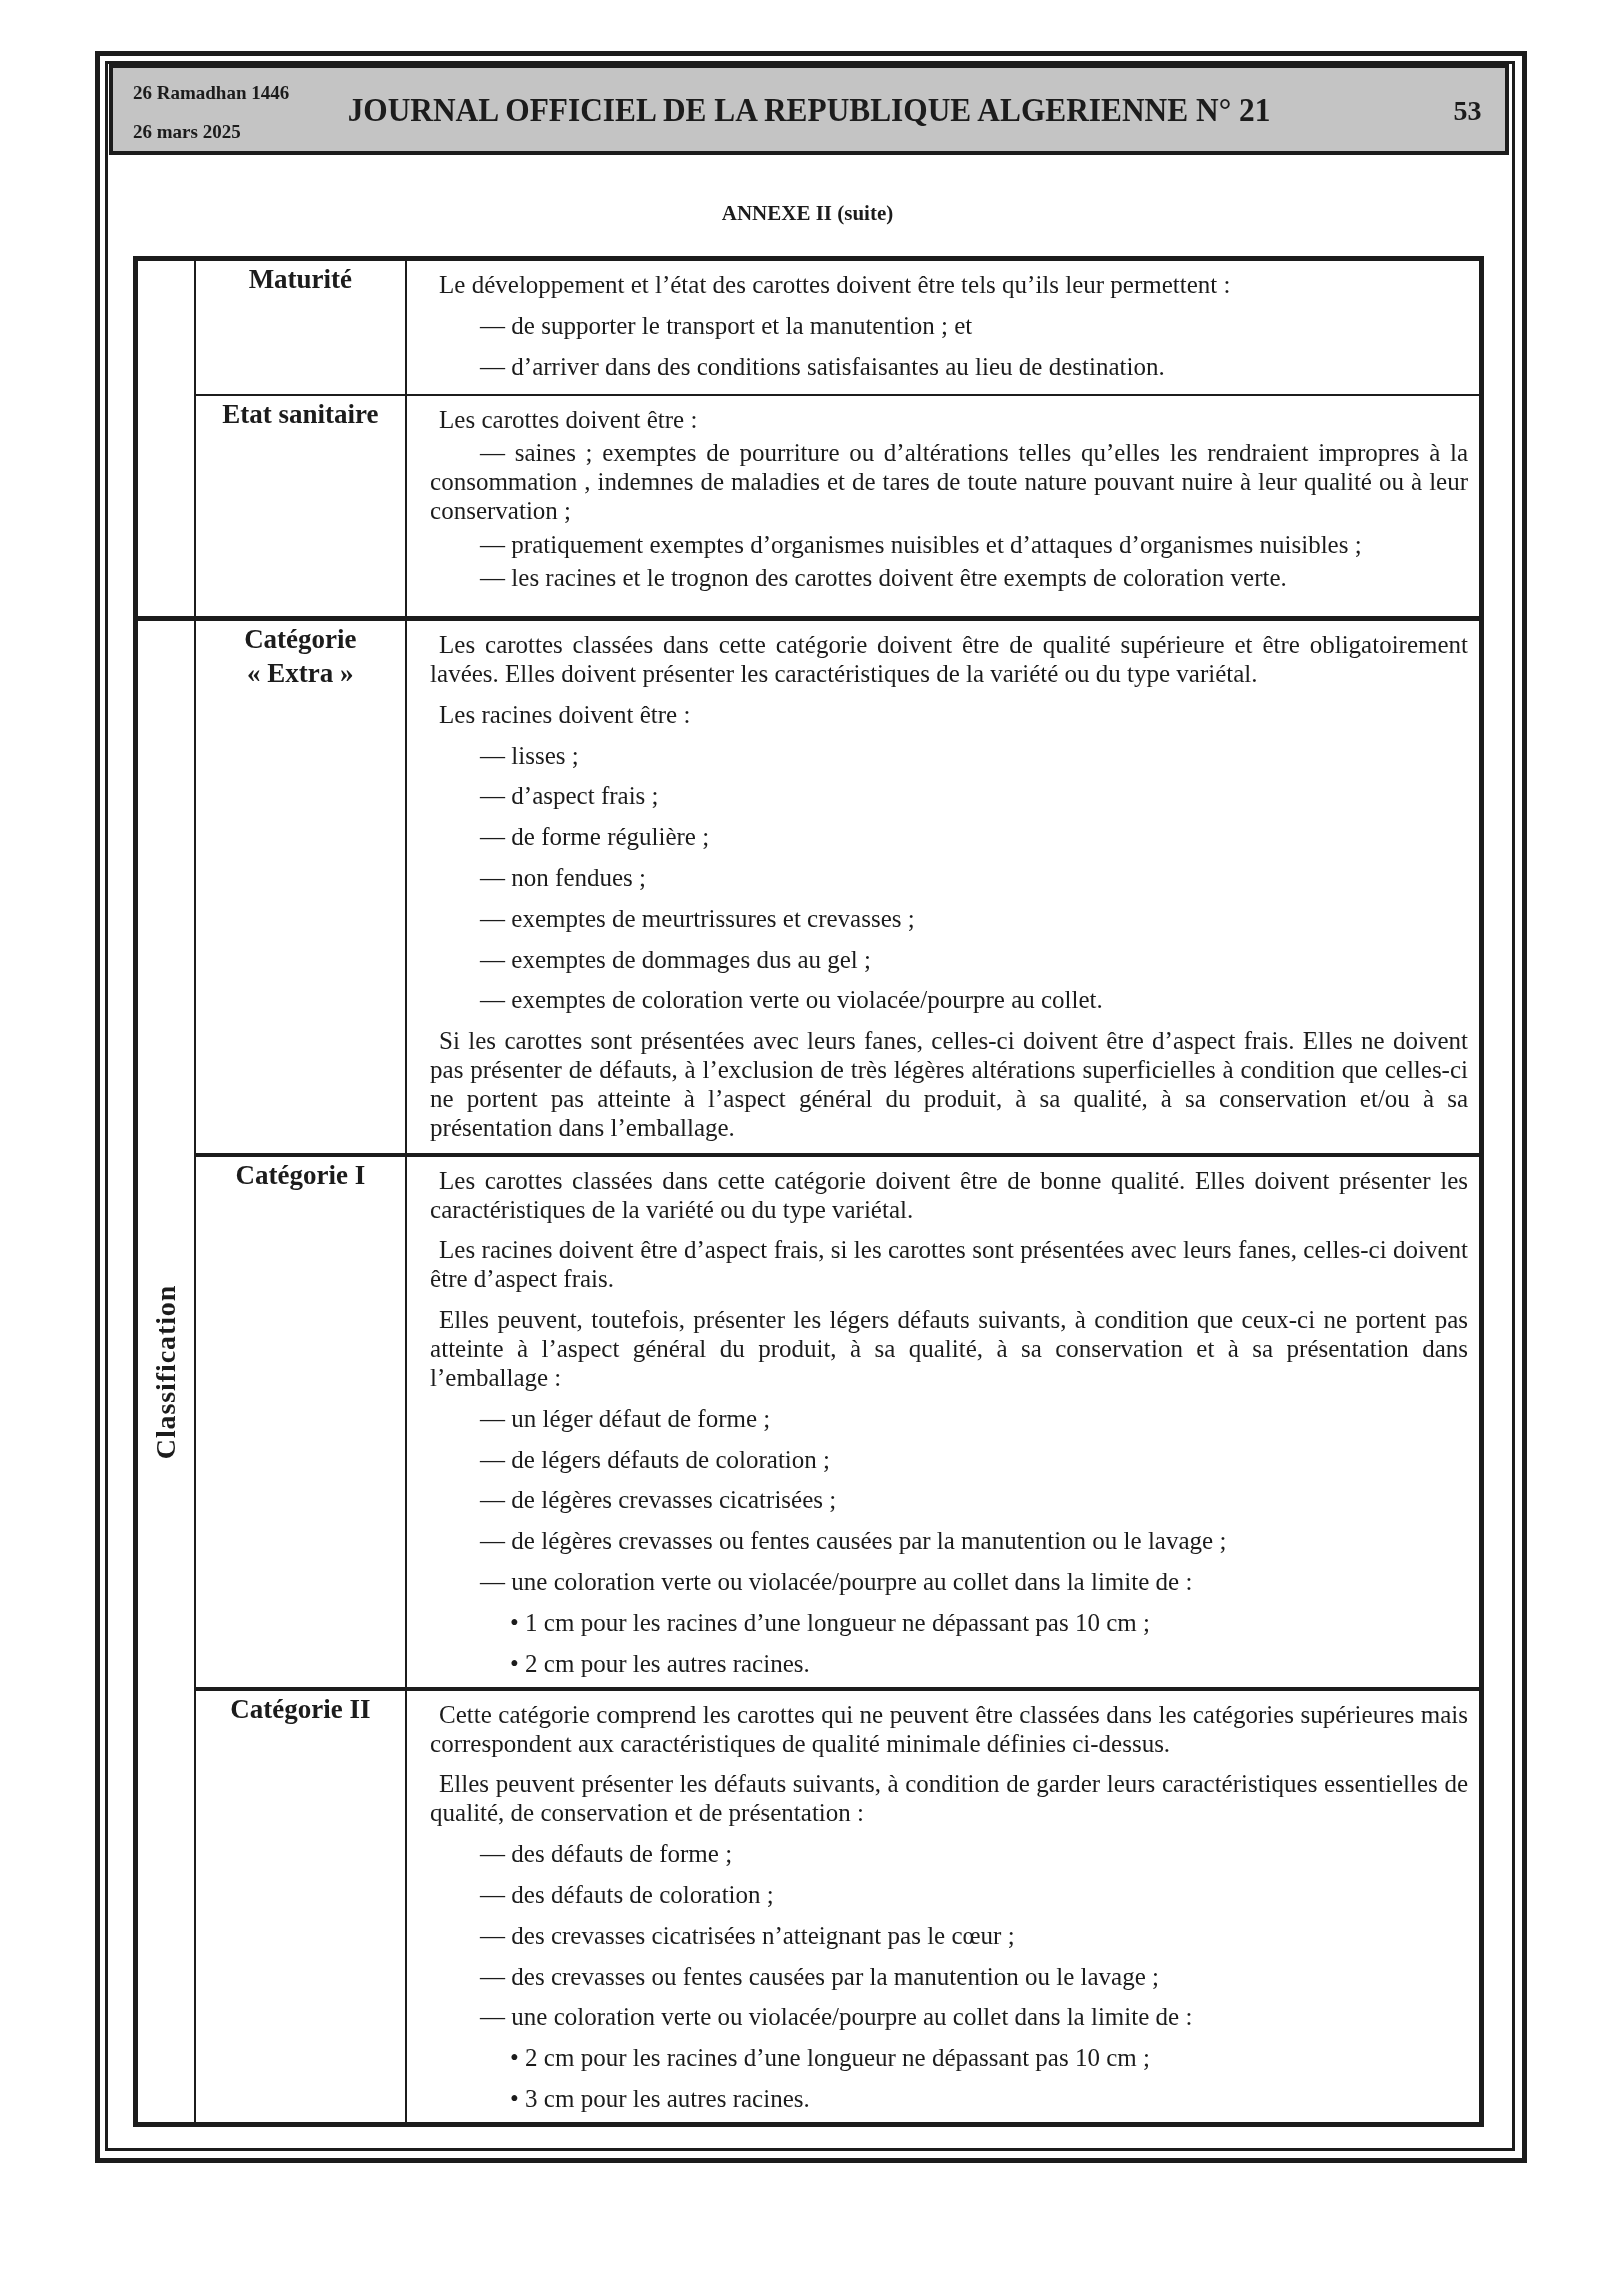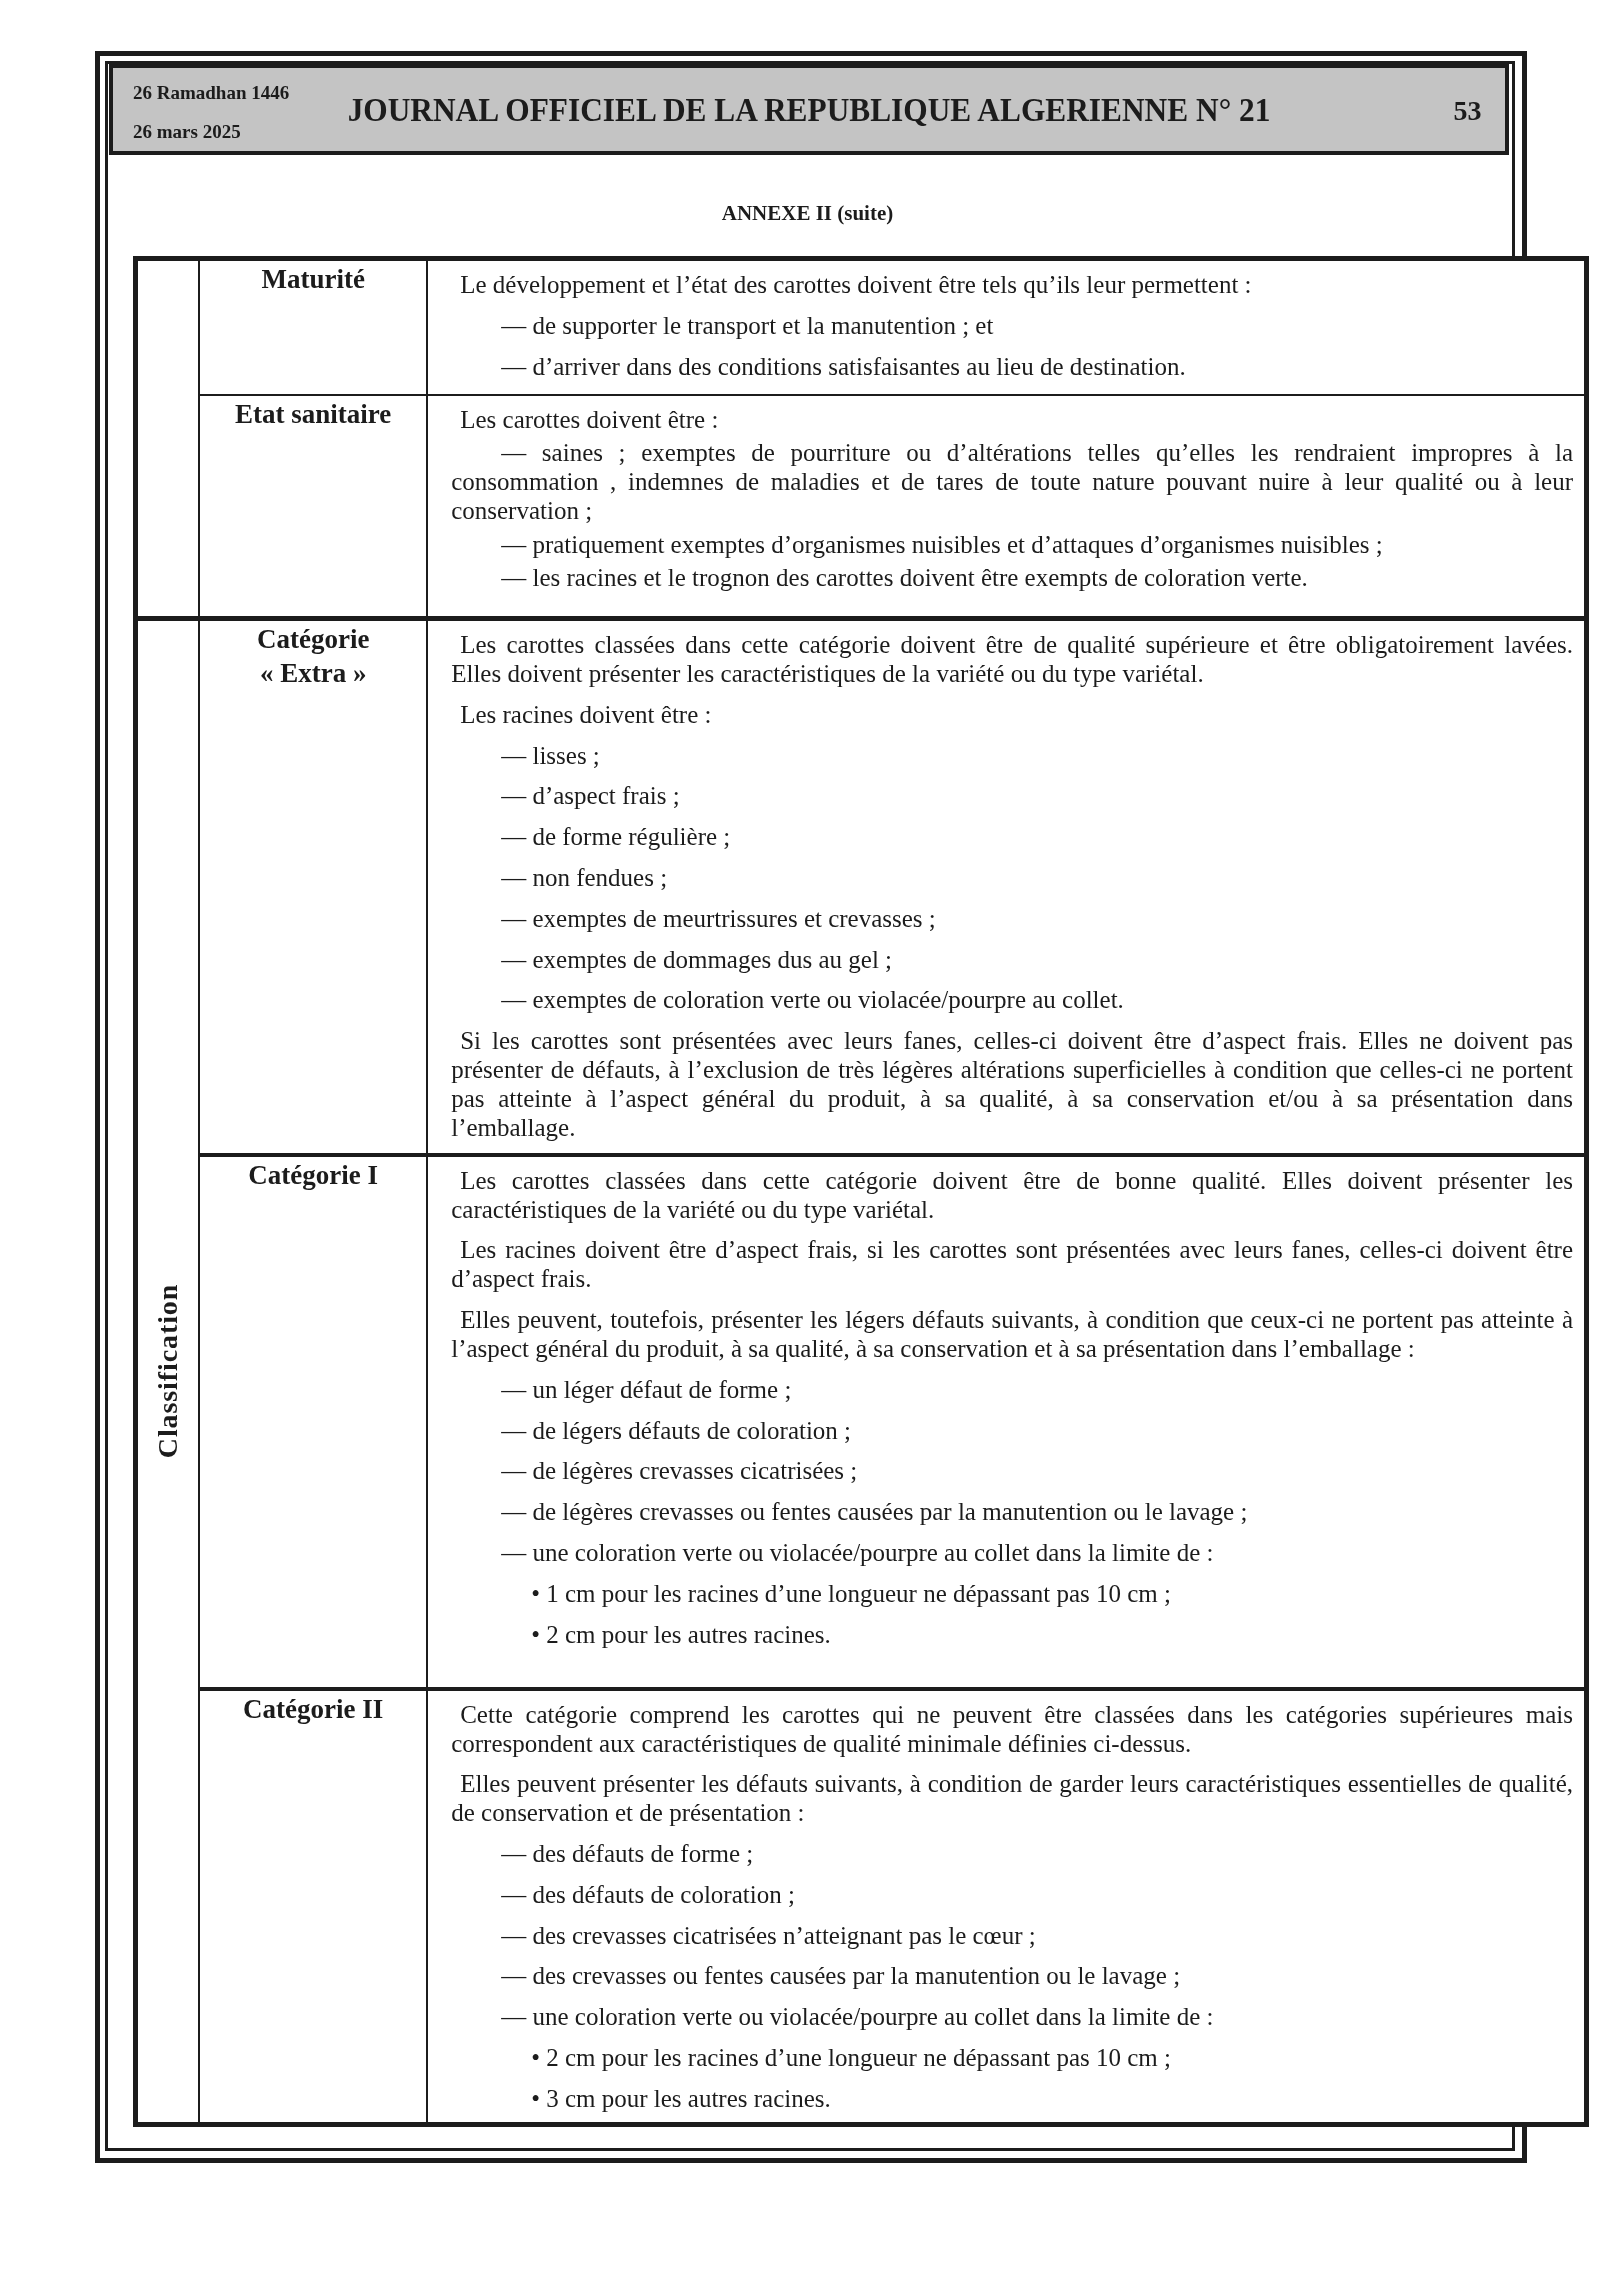--- a/index.html
+++ b/index.html
@@ -14,21 +14,21 @@
   .header-band{position:absolute;left:109px;top:64px;width:1400px;height:91px;
                background:var(--band_bg,#c4c4c4);border:4.5px solid var(--ink,#1c1c1c);box-sizing:border-box;}
   .dates{position:absolute;left:20px;top:5.4px;font-weight:bold;font-size:19px;line-height:39px;white-space:nowrap;}
   .jtitle{position:absolute;left:0;top:24.4px;width:100%;text-align:center;font-weight:bold;
           font-size:33px;letter-spacing:0px;transform:scaleX(.95);white-space:nowrap;}
   .pagenum{position:absolute;right:23.5px;top:27px;font-weight:bold;font-size:28px;}
   
   .annexe-title{position:absolute;left:0;top:201px;width:1615px;text-align:center;
                 font-weight:bold;font-size:21px;}
   
-  table.spec{position:absolute;left:133px;top:256px;width:1456px;border-collapse:collapse;
+  table.spec{position:absolute;left:133px;top:256px;width:1351px;border-collapse:collapse;
              table-layout:fixed;background:#fff;border:5.4px solid var(--ink,#1c1c1c);}
   table.spec td{border:2.7px solid var(--ink,#1c1c1c);vertical-align:top;box-sizing:border-box;}
   col.c1{width:59px;}  col.c2{width:211px;}  col.c3{width:1073px;}
   td.lbl{vertical-align:middle;text-align:center;font-weight:bold;font-size:27px;line-height:34px;
          border-right-width:3.6px;}
   td.content{padding:9px 11px 9px 23px;font-size:25px;line-height:29px;}
   tr.r0 td{height:136px;} tr.r1 td{height:224px;} tr.r2 td{height:536px;}
   tr.r3 td{height:534px;} tr.r4 td{height:432px;}
   tr.r2 td{border-top-width:5.4px;} tr.r3 td{border-top-width:4.5px;} tr.r4 td{border-top-width:4.5px;}
   td.cls-cell{position:relative;border-right-width:2.7px;}

